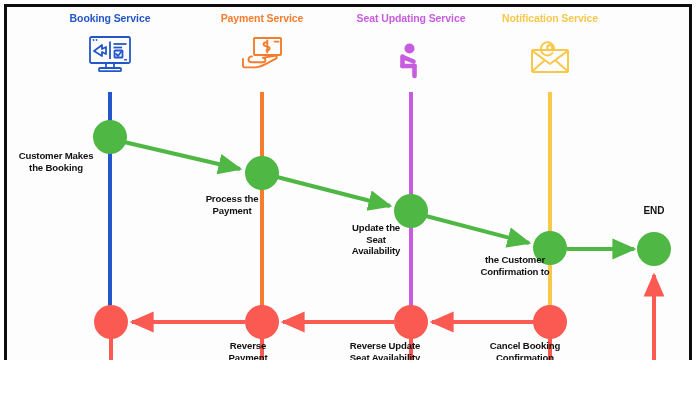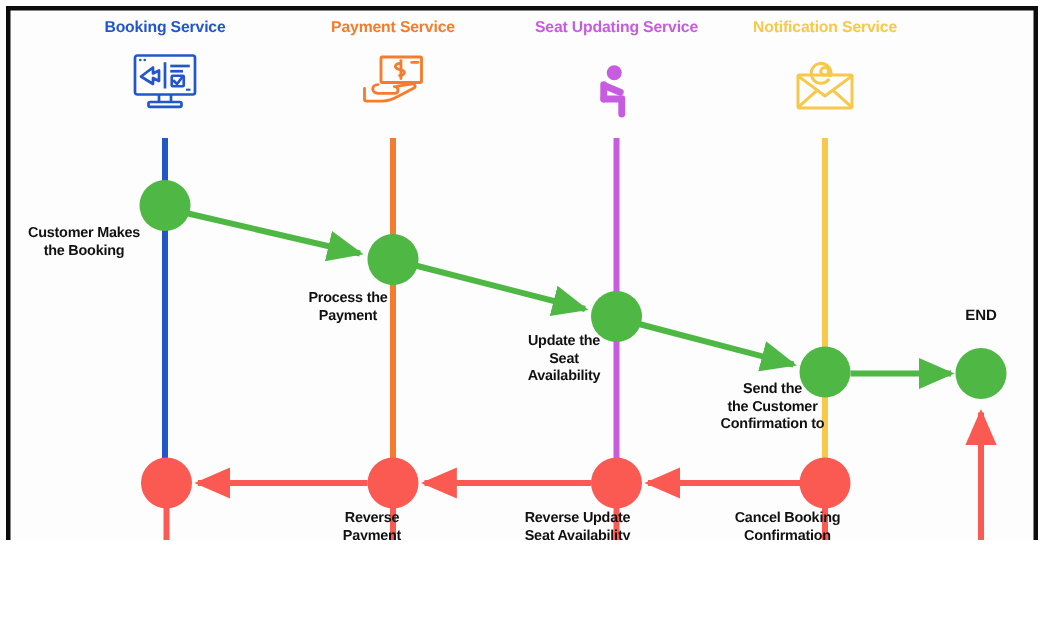--- a/index.html
+++ b/index.html
@@ -199,21 +199,20 @@
     <div>Payment</div>
   </div>
 
   <div class="node-label" style="left:338px; top:206px; width:76px;margin-top:16px;">
     <div>Update the</div>
     <div>Seat</div>
     <div>Availability</div>
   </div>
 
   <div class="node-label" style="left:462px; top:254px; width:106px;">
-    <div>Send the</div>
     <div>the Customer</div>
     <div>Confirmation to</div>
   </div>
 
   <div class="end-label" style="left:626px; top:205px; width:56px;">END</div>
 
 
   <div class="node-label" style="left:200px; top:340px; width:96px;">
     <div>Reverse</div>
     <div>Payment</div>

